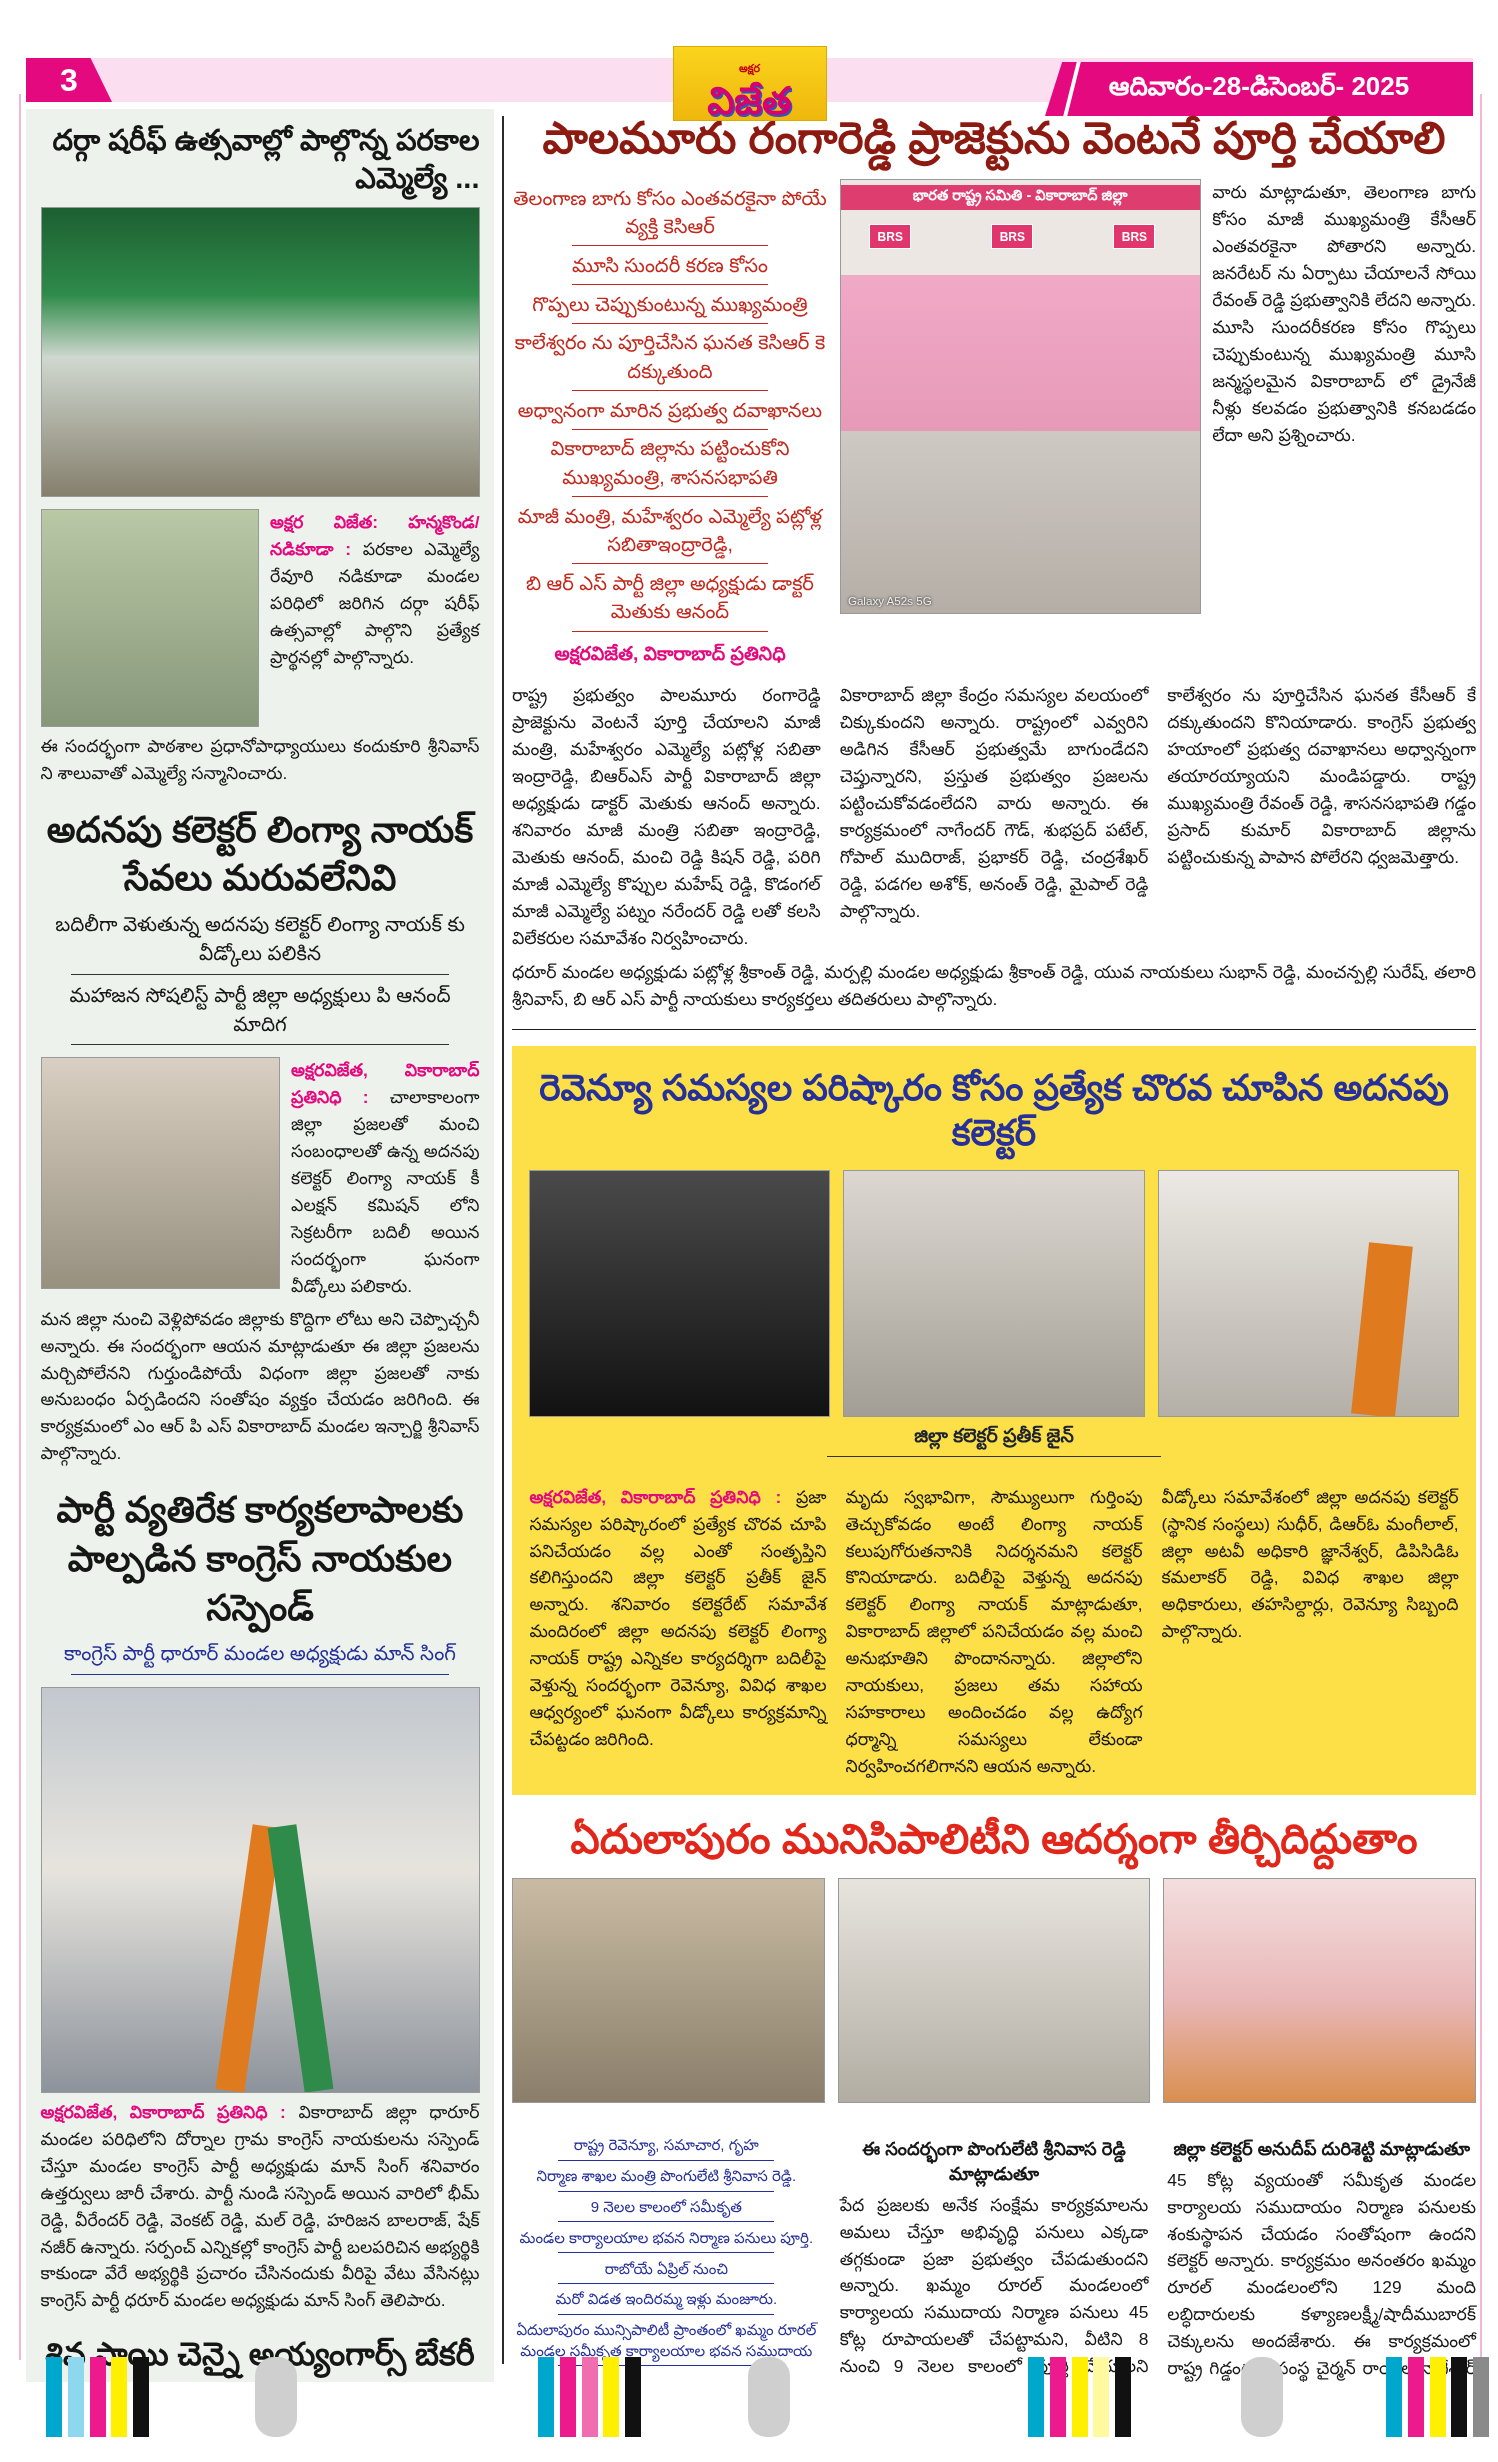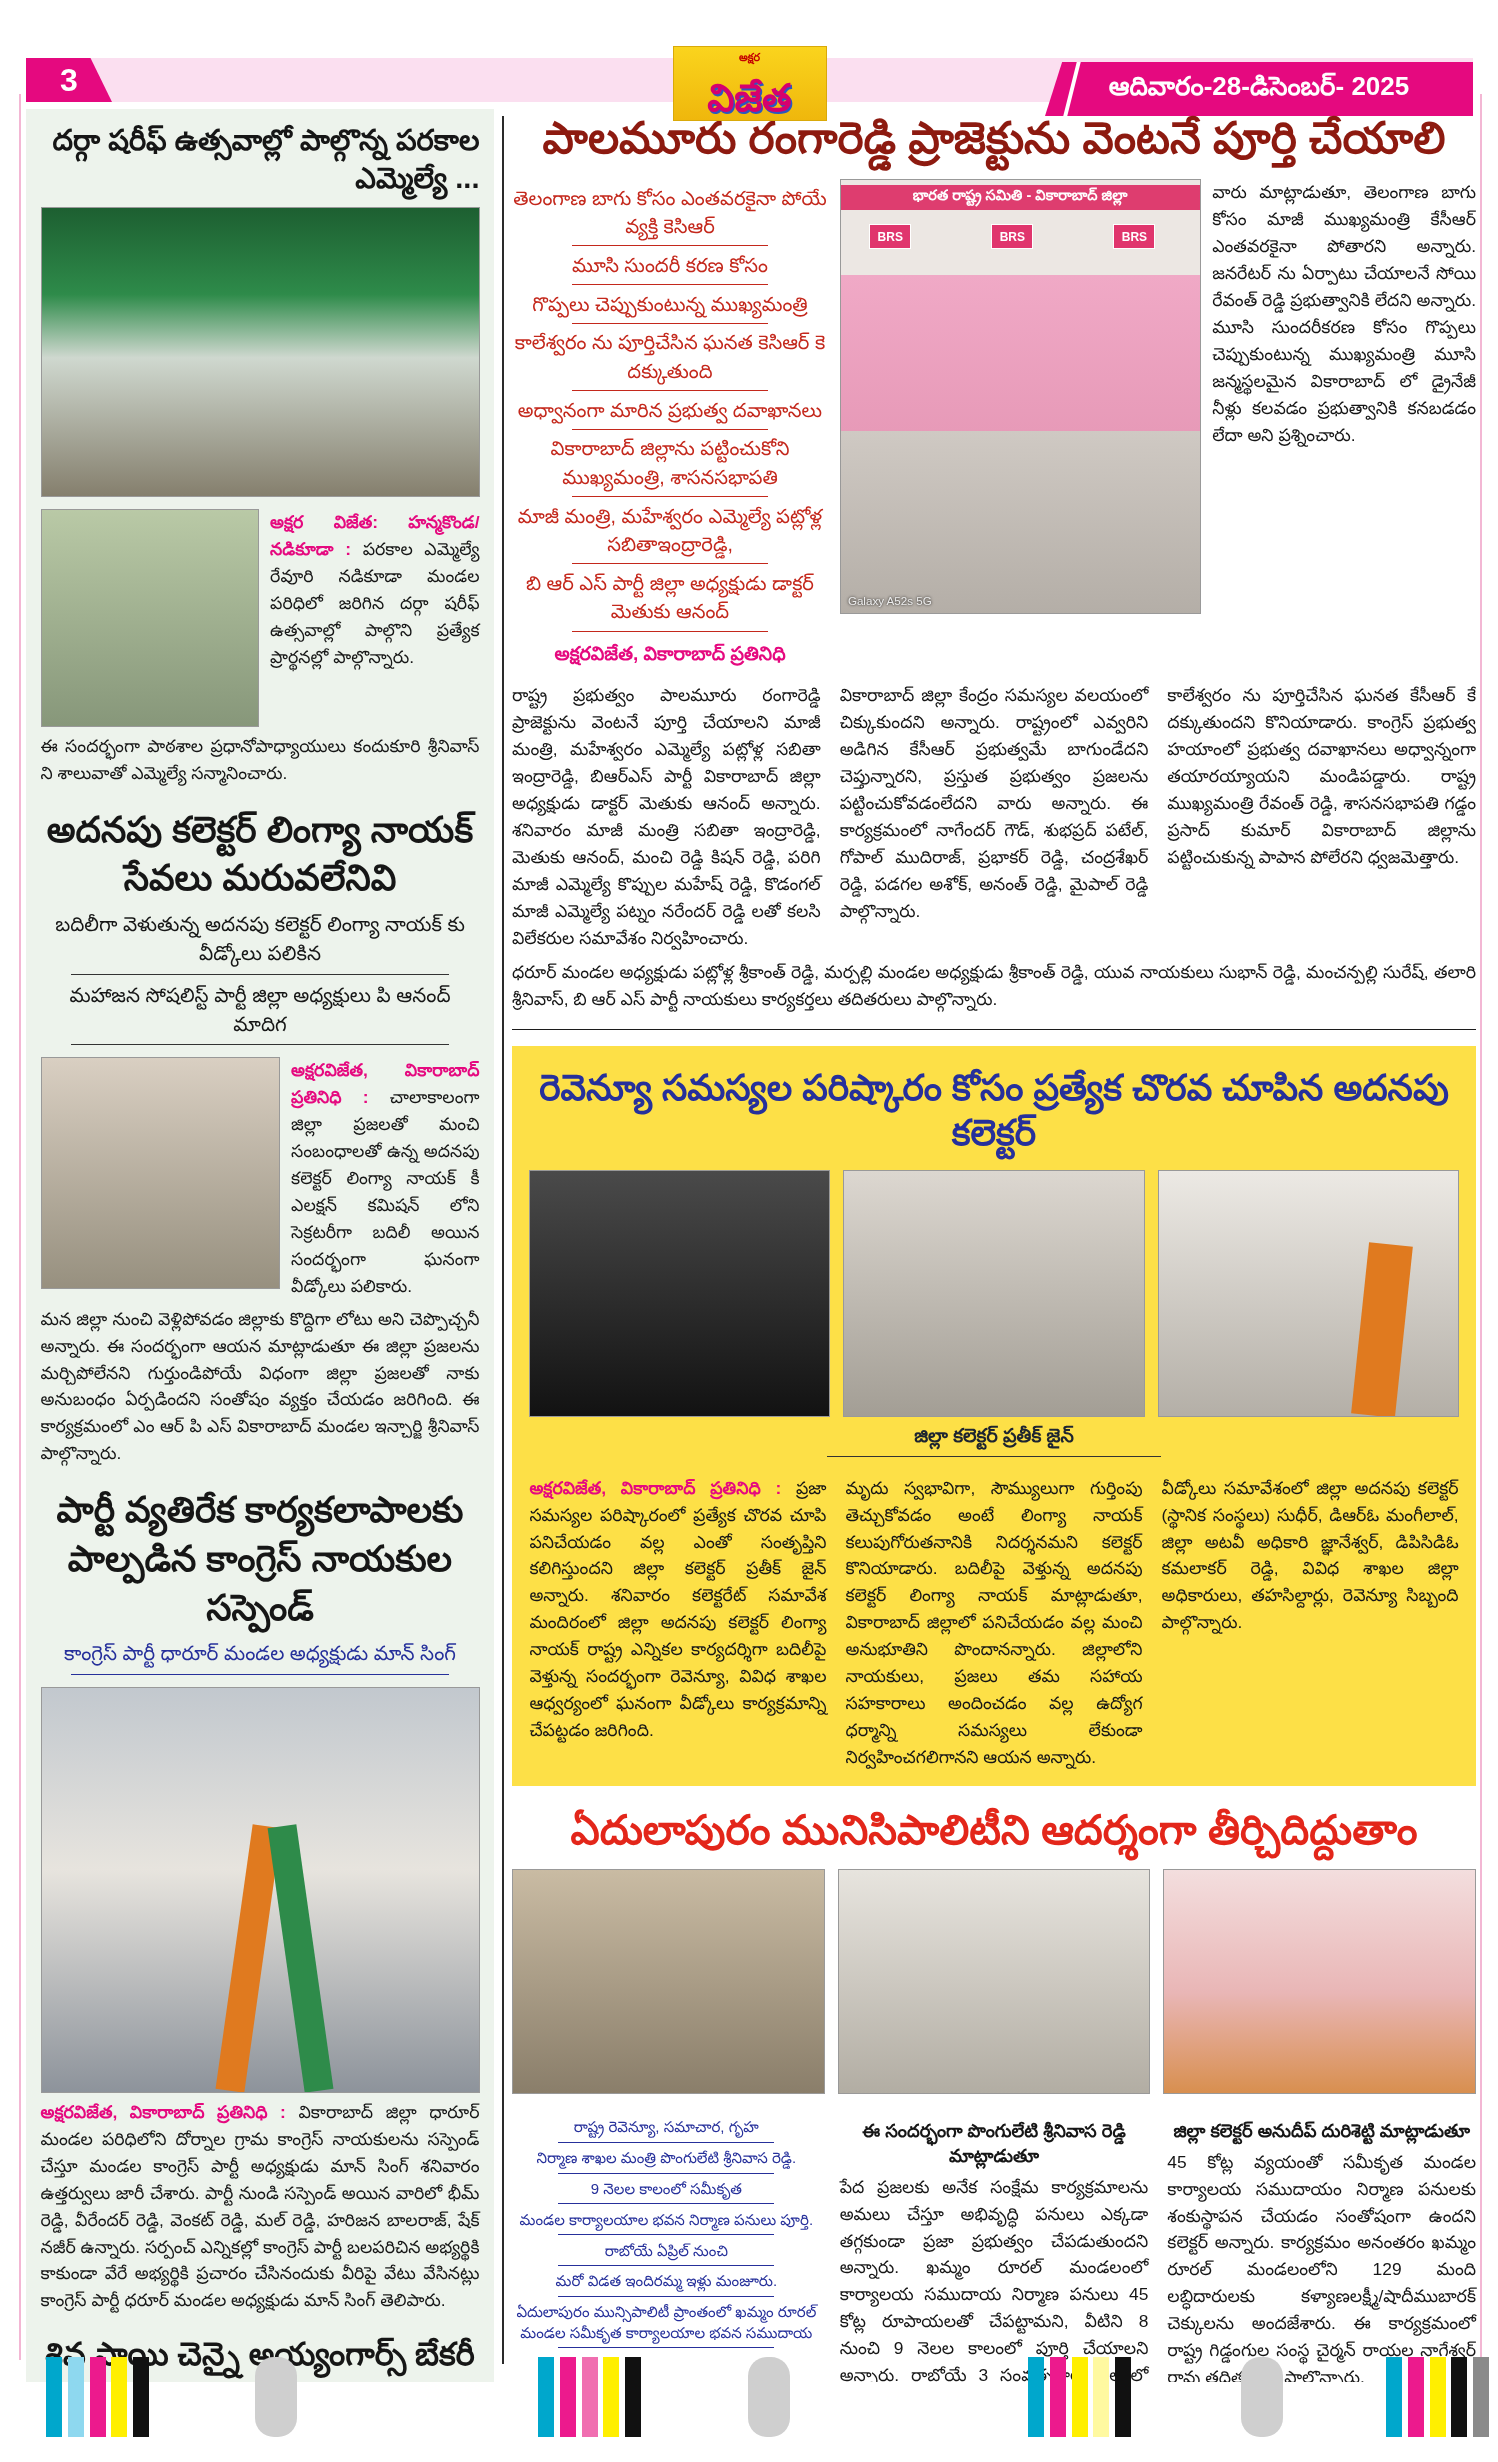--- a/index.html
+++ b/index.html
@@ -8,21 +8,21 @@
   .edge{position:absolute;top:94px;bottom:102px;width:1.5px;background:#f3b7d4;}
   .edge.l{left:19px}.edge.r{right:17.4px}
 
   
   .hdr-bar{position:absolute;left:26px;right:26px;top:58px;height:44px;background:#fbdff0;}
   .pagenum{position:absolute;left:26px;top:58px;width:86px;height:44px;background:#e5097f;
            color:#fff;font-size:32px;font-weight:bold;display:flex;align-items:center;justify-content:center;
            clip-path:polygon(0 0,75% 0,100% 100%,0 100%);}
   .logo{position:absolute;left:50%;top:46px;transform:translateX(-50%);width:152px;height:73px;
         background:linear-gradient(#fad41d,#efb70c);border:0.7px solid #d9a90a;z-index:3;
-        display:flex;flex-direction:column;align-items:center;justify-content:center;gap:13px;font-family:Liberation Serif, serif;}
+        display:flex;flex-direction:column;align-items:center;justify-content:flex-end;gap:5px;font-family:Liberation Serif, serif;}
   .logo .sm{font-size:11px;color:#c40000;font-weight:bold;}
   .logo .big{font-size:38px;font-weight:bold;color:#d6006e;text-shadow:1.5px 1.5px 0 #2b57c0;line-height:1;}
   .datebox{position:absolute;right:26px;top:62px;width:428px;height:54px;background:#e5097f;color:#fff;
            font-weight:bold;font-size:26px;display:flex;align-items:center;justify-content:center;
            clip-path:polygon(4% 0,100% 0,100% 100%,0 100%);}
   .datebox .slash{position:absolute;left:25px;top:0;bottom:0;width:4.4px;background:#fff;transform:skewX(-14deg);}
 
   
   .leftcol{position:absolute;left:26px;top:109px;width:468px;background:#edf3ec;
            padding:10px 14.5px 14.5px;box-sizing:border-box;}
@@ -59,21 +59,21 @@
 
   
   .box{box-sizing:border-box;padding:14.5px 17.4px;margin-top:16px;}
   .box.pink{background:#fde047;}
   .h-rev{font-size:36px;font-weight:bold;color:#26309b;text-align:center;line-height:1.25;margin:4.4px 0 14.5px;}
   .h-edu{font-size:41px;font-weight:bold;color:#e3261a;text-align:center;line-height:1.25;margin:19px 0 13px;}
   .photos3{display:flex;gap:13px;}
   .photos3 .photo{height:247px;flex:1;}
   .cap{font-size:19px;font-weight:bold;text-align:center;margin:8.7px auto 0;width:40%;color:#1d2430;}
   .cap::after{content:"";display:block;width:90%;margin:4.4px auto 0;border-bottom:1.5px solid #333;}
-  .cols3{display:flex;gap:19px;margin-top:18px;}
+  .cols3{display:flex;gap:19px;margin-top:27px;}
   .cols3 .c{flex:1;}
   .bsub{color:#26309b;font-size:15px;text-align:center;line-height:1.4;margin:4.4px 0 0;}
   .bsub::after{content:"";display:block;width:70%;margin:4.4px auto 0;border-bottom:1.1px solid #26309b;}
   .blead{font-weight:bold;text-align:center;font-size:18px;margin:8.7px 0 2.9px;}
 
   
   .ph-dargah{height:290px;background:linear-gradient(180deg,#1d5f31 0%,#2e8b4a 30%,#cfd8cf 52%,#857f6d 100%);}
   .ph-proc{width:218px;height:218px;flex:none;background:linear-gradient(#b9c9a6,#87977a);}
   .ph-lingya{width:239px;height:232px;flex:none;background:linear-gradient(#d9cfc2,#97907f);}
   .ph-portrait{height:406px;background:linear-gradient(180deg,#c2c8ce 0%,#e7e4de 45%,#8d939b 100%);}

